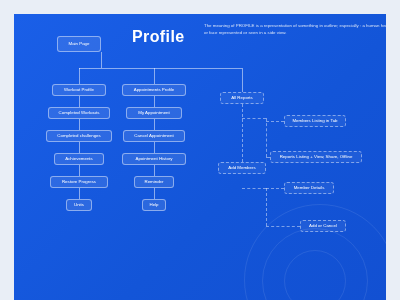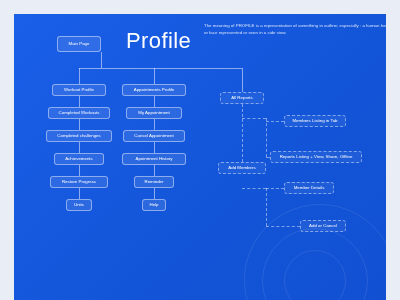--- a/index.html
+++ b/index.html
@@ -36,25 +36,25 @@
     border: 1px solid rgba(255,255,255,0.09);
     border-radius: 50%;
     pointer-events: none;
   }
   .deco.c1 { width: 150px; height: 150px; right: -10px; bottom: -56px; }
   .deco.c2 { width: 104px; height: 104px; right: 18px; bottom: -34px; }
   .deco.c3 { width: 60px;  height: 60px;  right: 40px; bottom: -12px; }
 
   .title {
     position: absolute;
-    left: 112px;
+    left: 118px;
     top: 14px;
     color: #ffffff;
-    font-size: 22px;
-    font-weight: normal;
+    font-size: 16px;
+    font-weight: bold;
     letter-spacing: 0.4px;
   }
 
   .definition {
     position: absolute;
     left: 190px;
     top: 8px;
     width: 190px;
     color: rgba(255,255,255,0.82);
     font-size: 4.4px;

